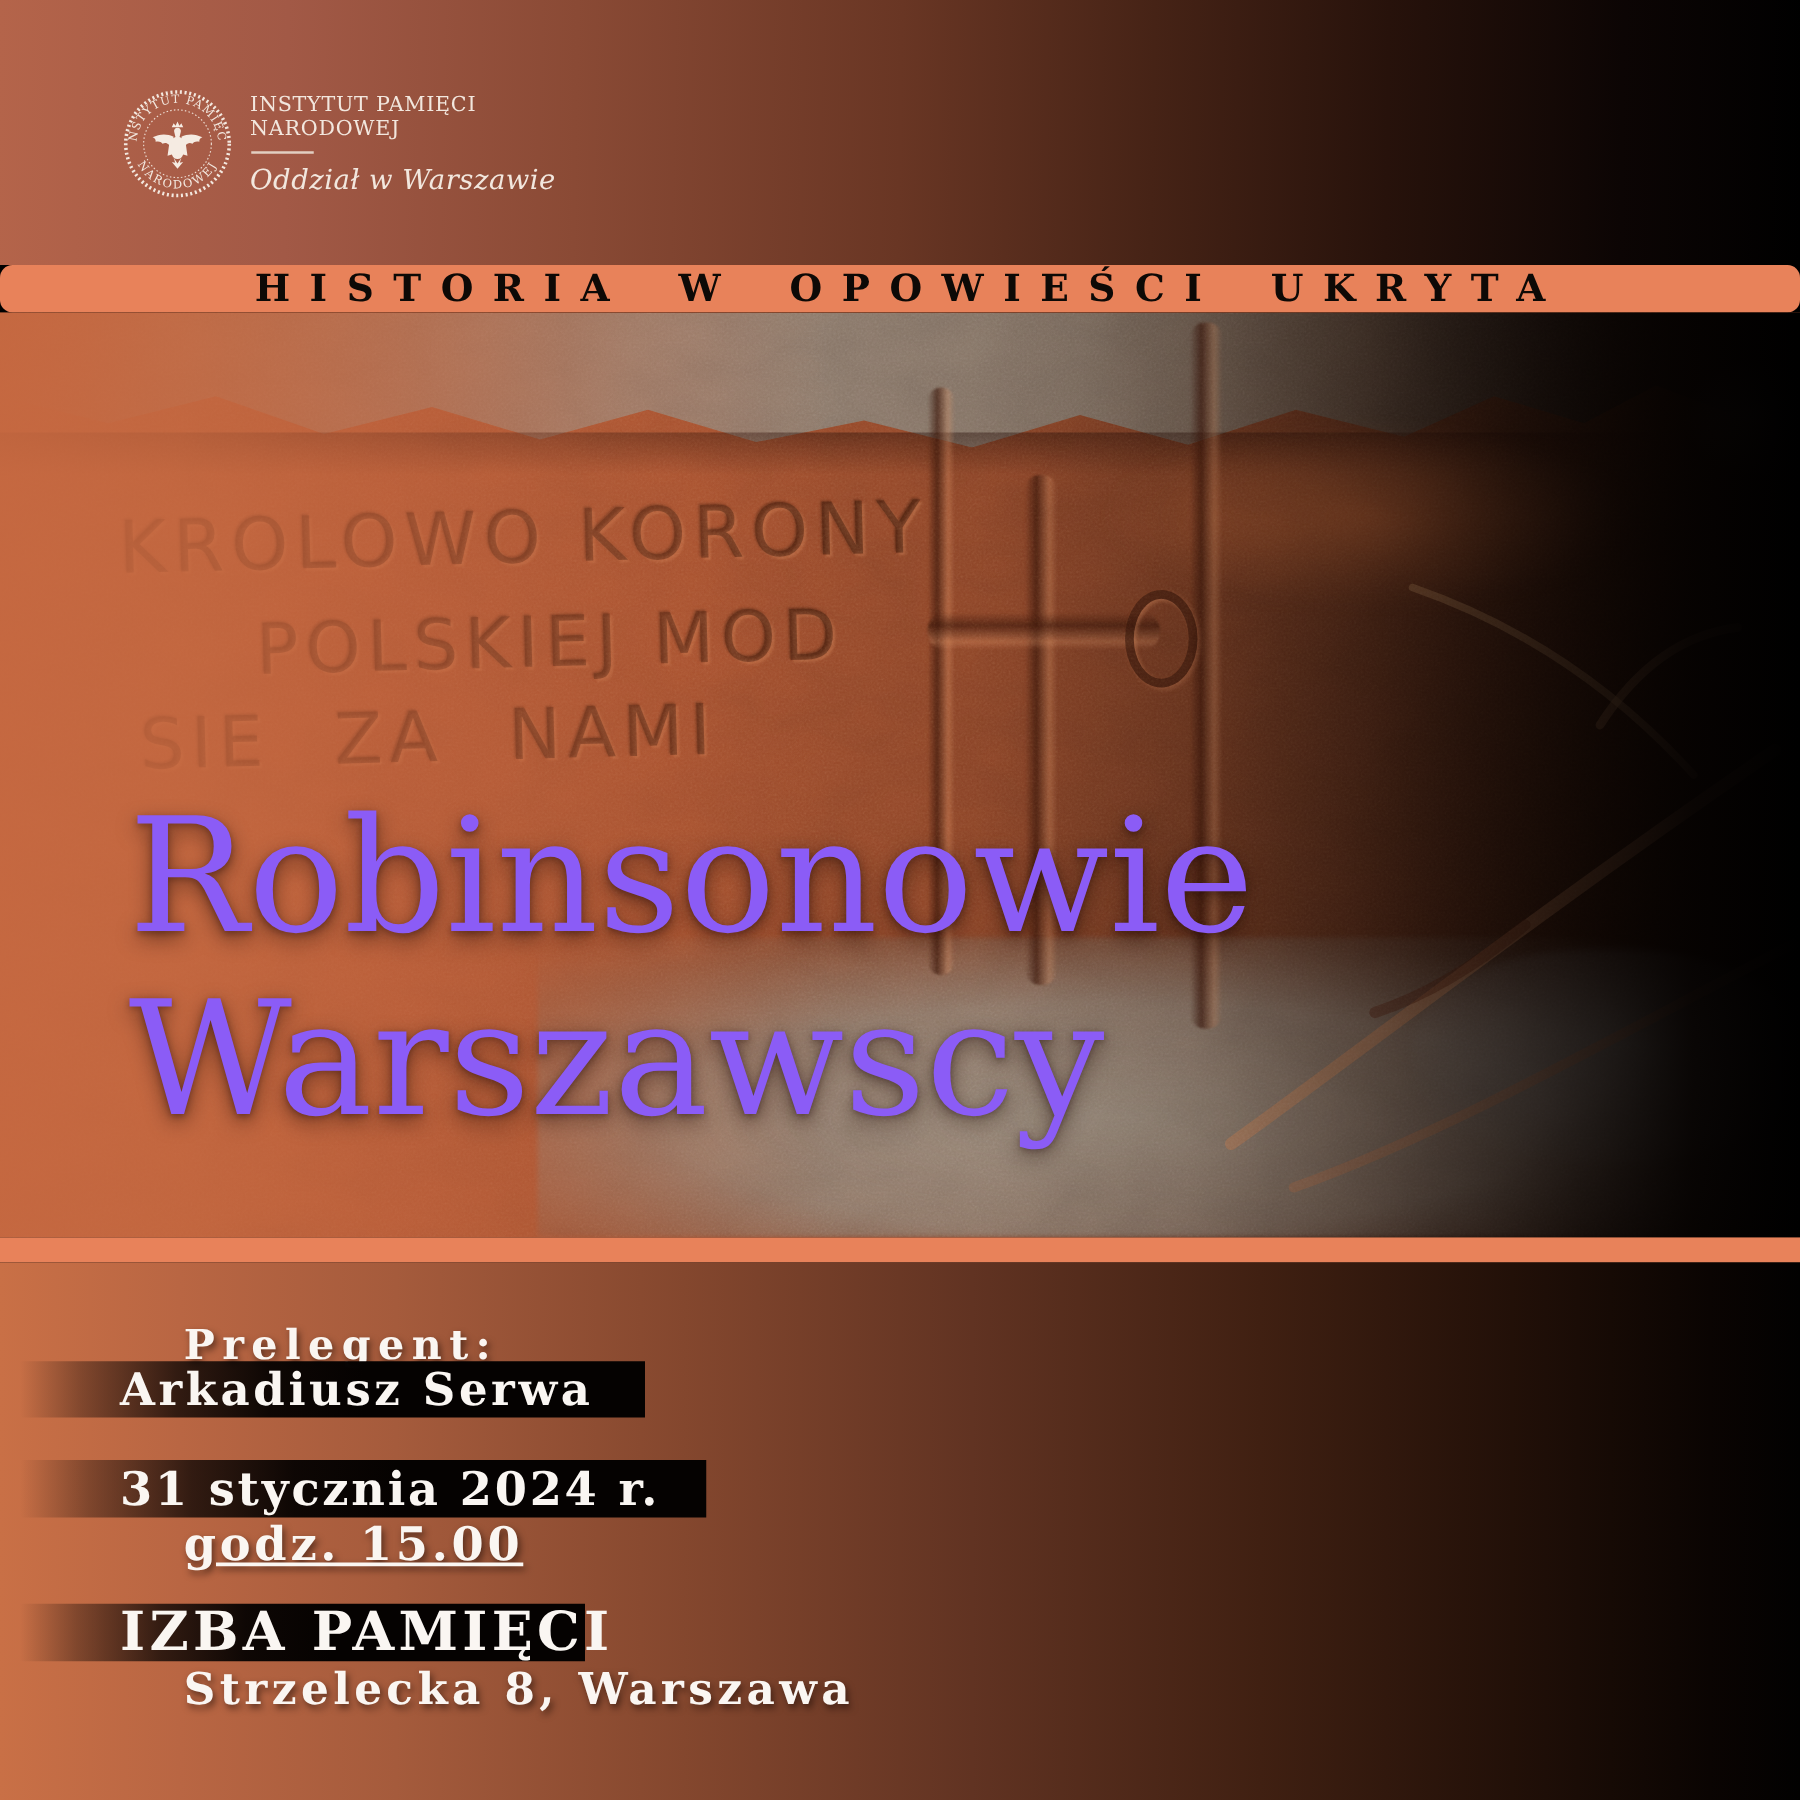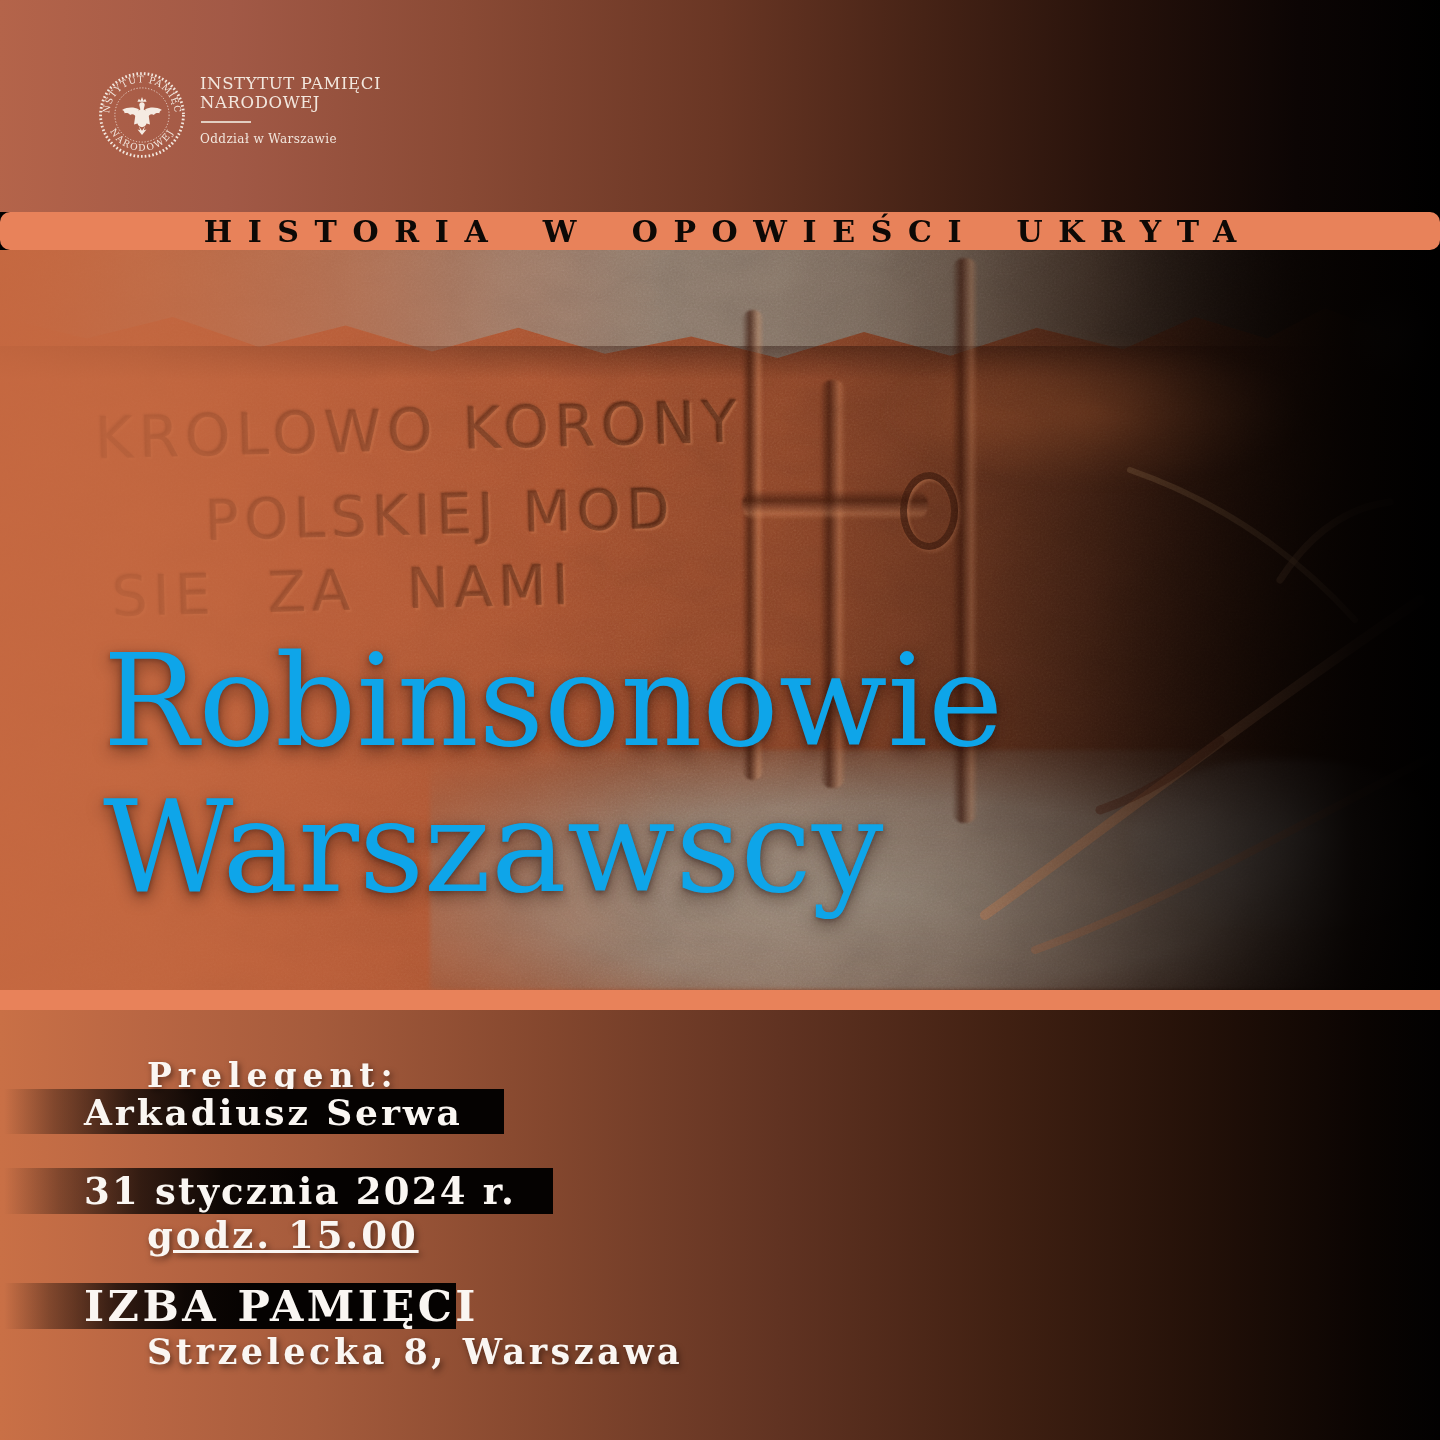--- a/index.html
+++ b/index.html
@@ -10,21 +10,21 @@
 
   
   .top-band{position:absolute;left:0;top:0;width:1440px;height:212px;
     background:linear-gradient(91deg,#b4644a 0%,#a25946 16%,#8a4a35 32%,#693624 50%,#462316 64%,#27120b 77%,#0c0504 90%,#000 100%);}
 
   
   .ipn-seal{position:absolute;left:97px;top:70px;width:90px;height:90px;}
   .logo-text{position:absolute;left:200px;top:74px;color:#f2e7de;}
   .org-line{font-size:16.5px;letter-spacing:0.6px;line-height:19px;}
   .logo-divider{width:50px;height:2px;background:#e9dccf;margin:9px 0 9px 1px;opacity:.9;}
-  .branch-line{font-size:12px;letter-spacing:0.4px;}
+  .branch-line{font-size:22px;letter-spacing:0.4px;font-style:italic;}
 
   
   .series-banner{position:absolute;left:0;top:212px;width:1440px;height:38px;background:var(--accent);
     display:flex;align-items:center;justify-content:center;border-radius:10px;}
   .series-banner span{font-size:30px;font-weight:bold;color:var(--ink);
     letter-spacing:0.52em;word-spacing:0.45em;white-space:nowrap;text-indent:0.52em;}
 
   
   .photo{position:absolute;left:0;top:250px;width:1440px;height:740px;overflow:hidden;background:#7a3a22;}
   .ph{position:absolute;}
@@ -63,32 +63,32 @@
   .insc3{left:112px;top:308px;font-size:56px;word-spacing:0.5em;}
   .eagle-carving,.grain{position:absolute;left:0;top:0;}
   .noise-fine{mix-blend-mode:soft-light;opacity:.75;}
   .noise-coarse{mix-blend-mode:multiply;opacity:.3;}
   .ph-left-orange{inset:0;
     background:linear-gradient(90deg,rgba(198,104,64,0.92) 0%,rgba(198,104,64,0.8) 10%,rgba(196,100,62,0.55) 22%,rgba(194,98,60,0.28) 33%,rgba(0,0,0,0) 46%);}
   .ph-right-dark{inset:0;
     background:linear-gradient(270deg,#000 0%,rgba(5,2,1,0.96) 6%,rgba(10,4,2,0.75) 14%,rgba(20,8,4,0.45) 24%,rgba(30,12,6,0.15) 34%,rgba(0,0,0,0) 46%);}
 
   
-  .title{position:absolute;left:103px;top:628px;color:#0ea5e9;font-size:127px;line-height:146px;
+  .title{position:absolute;left:103px;top:628px;color:#8b5cf6;font-size:127px;line-height:146px;
     text-shadow:0 6px 16px rgba(30,10,5,0.5),0 2px 5px rgba(30,10,5,0.35);}
 
   
   .accent-strip{position:absolute;left:0;top:990px;width:1440px;height:20px;background:var(--accent);}
 
   
   .bottom-band{position:absolute;left:0;top:1010px;width:1440px;height:430px;
     background:linear-gradient(90deg,#c97046 0%,#b96643 10%,#a55b3c 22%,#84472e 38%,#613322 54%,#402012 70%,#221008 84%,#0a0402 95%,#020101 100%);}
   .detail{position:absolute;display:flex;align-items:center;color:#faf6f2;font-weight:bold;white-space:nowrap;}
   .detail-plain{left:0;padding-left:115px;text-shadow:2px 3px 6px rgba(20,8,4,0.55);margin-left:32px;}
-  .hl-bar{left:4px;padding-left:80px;
+  .hl-bar{left:16px;padding-left:80px;
     background:linear-gradient(90deg,rgba(5,2,1,0) 0%,rgba(5,2,1,0.35) 10%,rgba(5,2,1,0.75) 25%,rgba(5,2,1,0.95) 40%,#050201 55%,#050201 100%);}
   .d-label{top:1053px;height:44px;font-size:33px;letter-spacing:0.18em;}
   .d-name{top:1089px;height:45px;width:500px;font-size:36px;letter-spacing:0.08em;}
   .d-date{top:1168px;height:46px;width:549px;font-size:37px;letter-spacing:0.06em;align-items:center;}
   .d-time{top:1212px;height:46px;font-size:37px;letter-spacing:0.08em;text-decoration:underline;}
   .d-venue{top:1283px;height:46px;width:452px;font-size:43px;letter-spacing:0.08em;}
   .d-addr{top:1328px;height:46px;font-size:35px;letter-spacing:0.1em;}
 </style>
 </head>
 <body>

